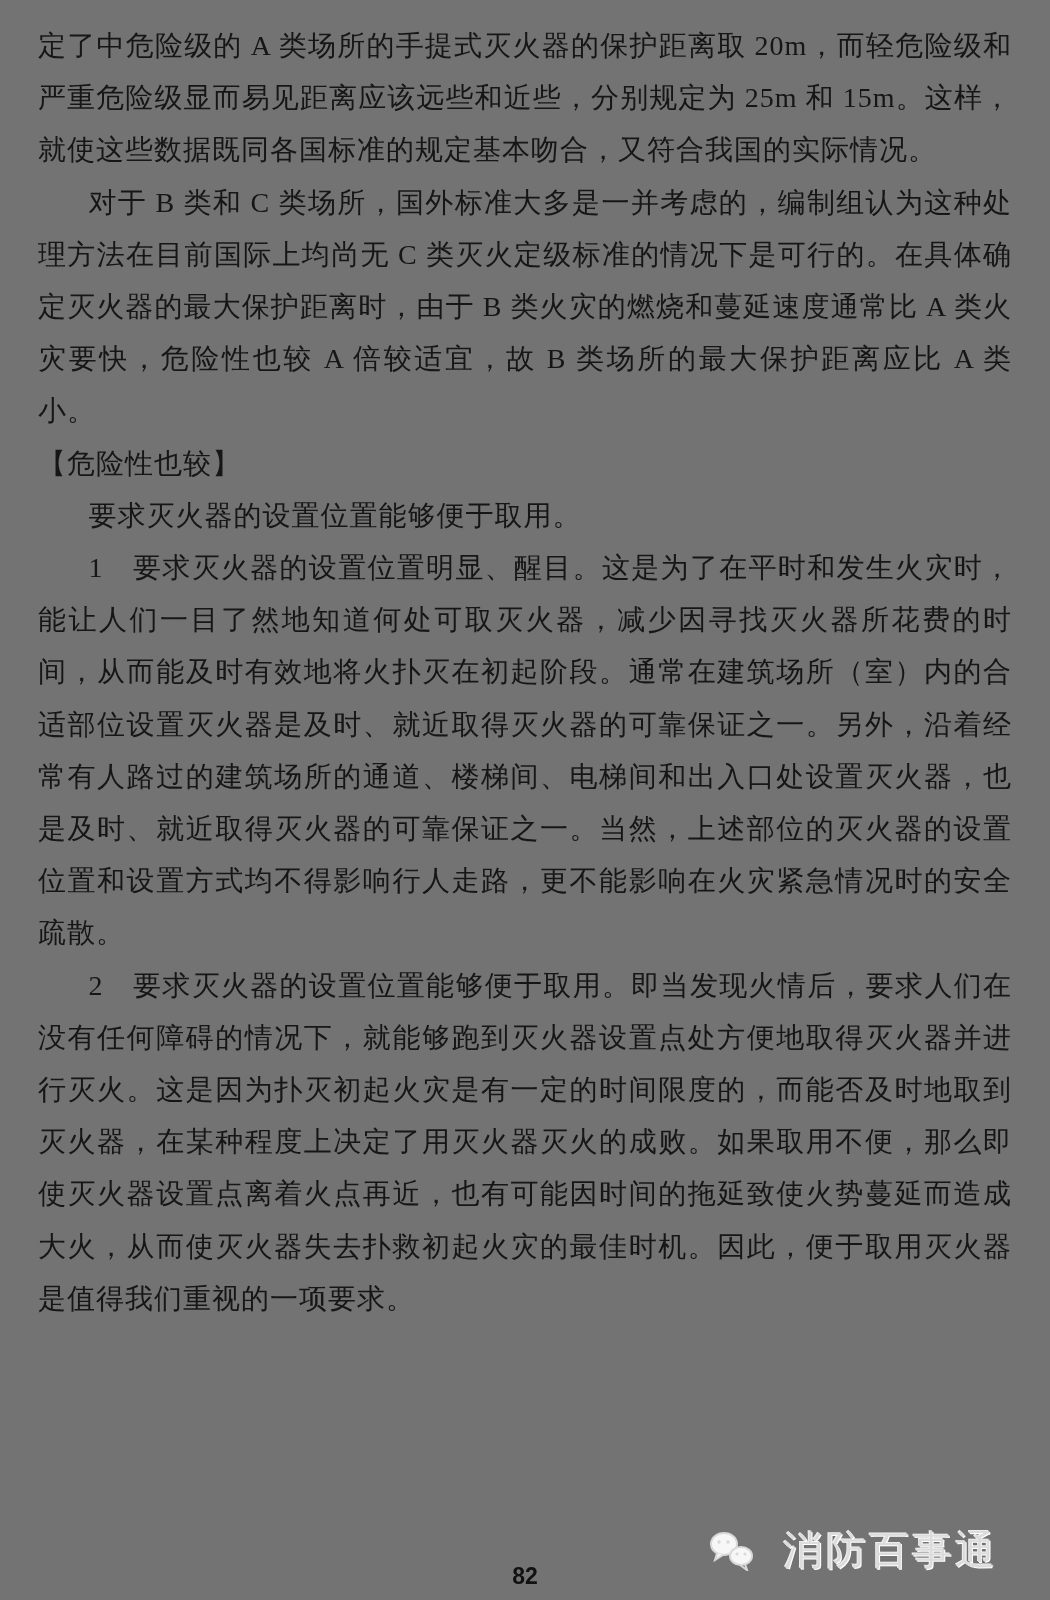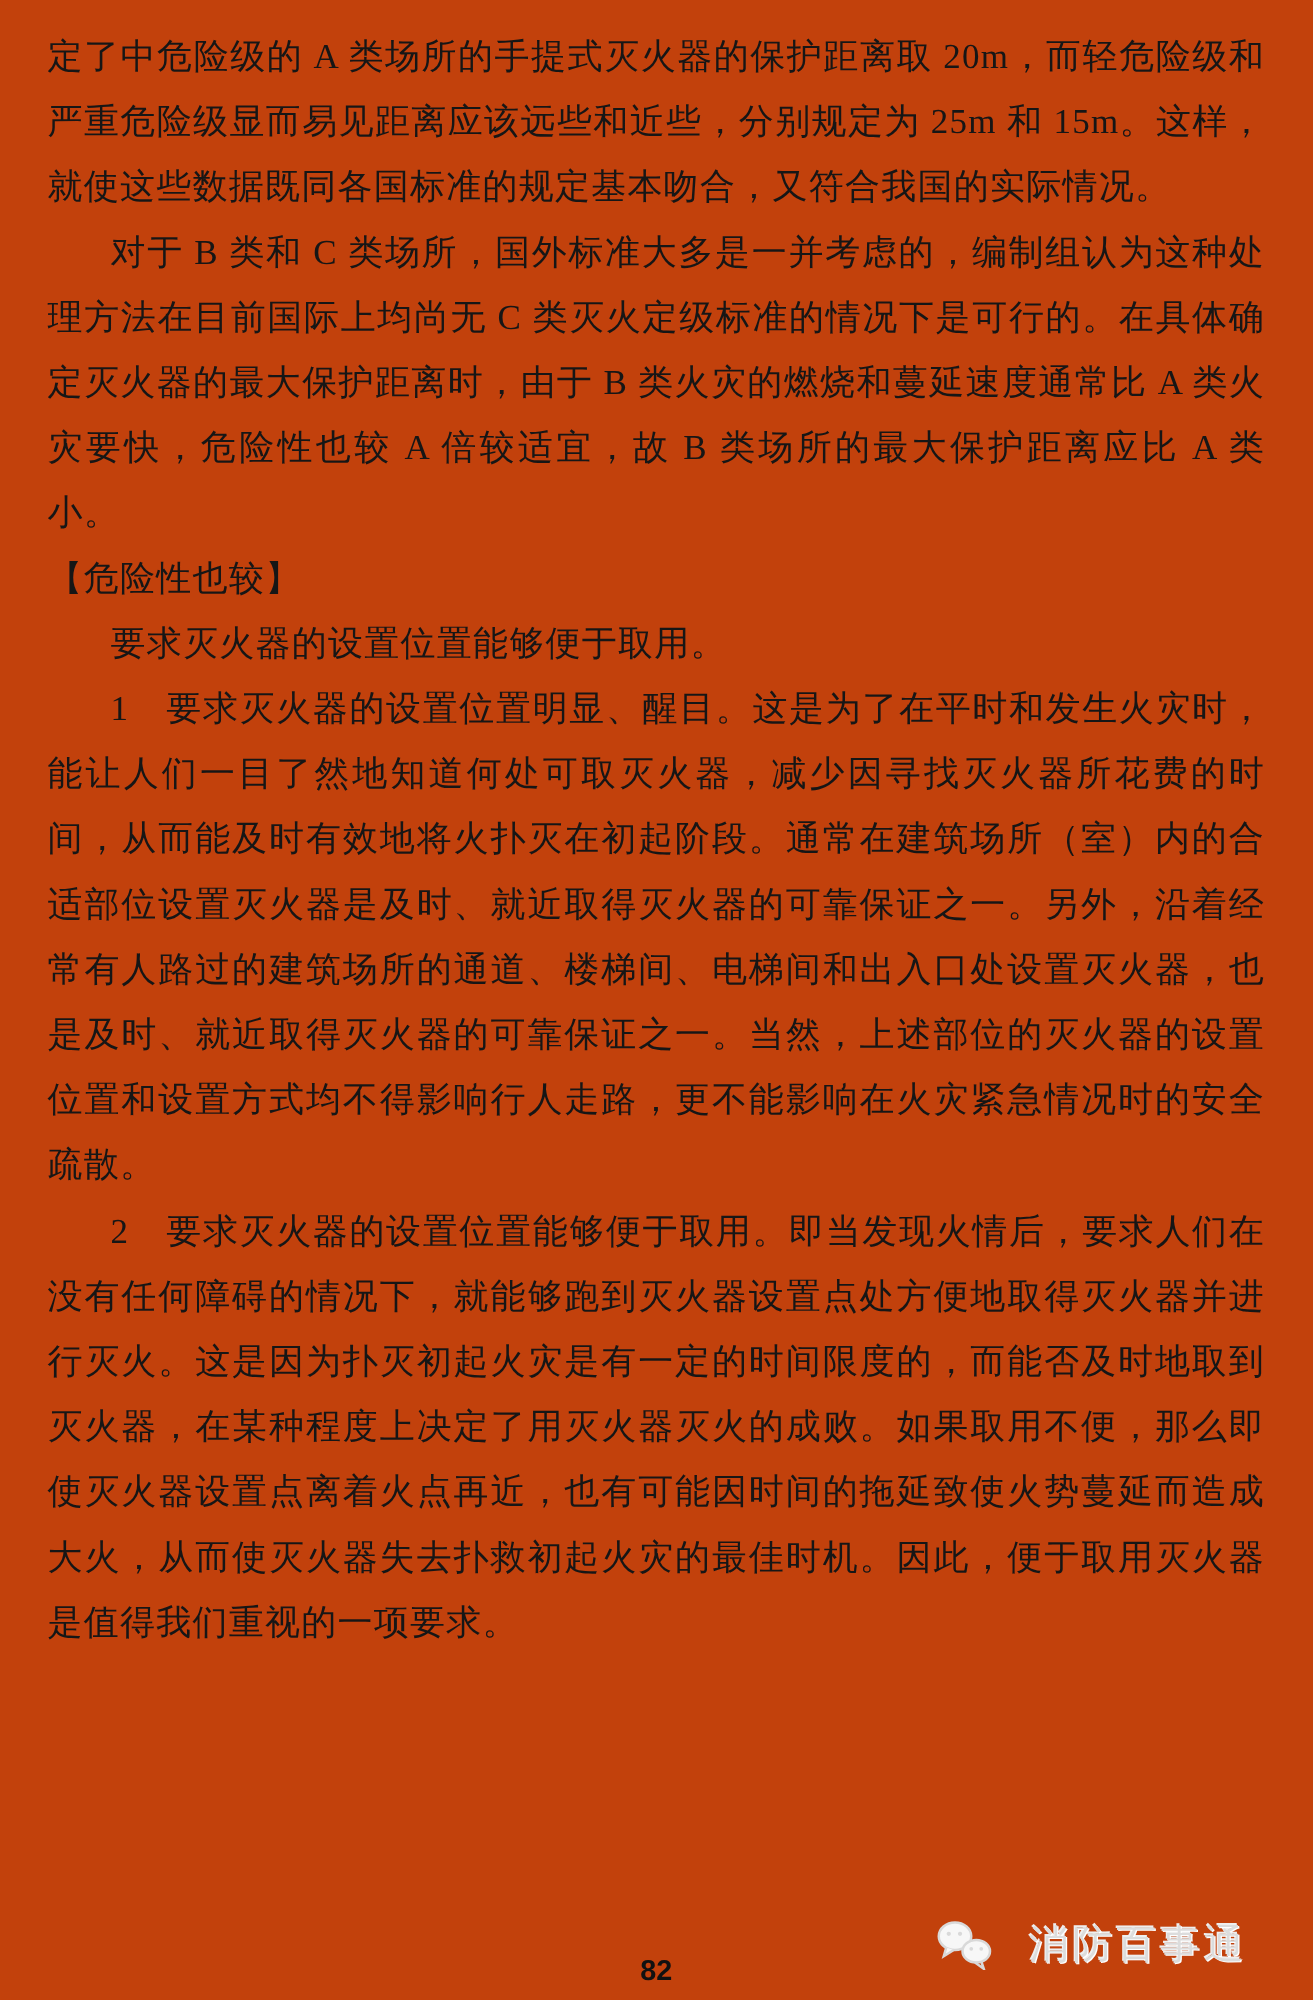--- a/index.html
+++ b/index.html
@@ -4,21 +4,21 @@
 <style>
   html, body {
     margin: 0;
     padding: 0;
     background: #ffffff;
   }
   .page {
     position: relative;
     width: 1050px;
     height: 1600px;
-    background: #c2410c;
+    background: #737373;
     overflow: hidden;
     font-family: "Liberation Serif", "DejaVu Serif", serif;
     color: #161616;
   }
   .doc-body {
     position: absolute;
     left: 38px;
     right: 38px;
     top: 20px;
     font-size: 28px;
@@ -48,21 +48,21 @@
   }
   .watermark {
     position: absolute;
     right: 52px;
     bottom: 22px;
     display: flex;
     align-items: center;
     gap: 28px;
     color: #dcdcdc;
     text-shadow: 1px 1px 0 #ffffff, -1px -1px 0 #eeeeee;
-    font-size: 32px;
+    font-size: 40px;
     letter-spacing: 3px;
     user-select: none;
   }
   .watermark .wicon {
     width: 46px;
     height: 40px;
     display: inline-block;
   }
 </style>
 </head>

